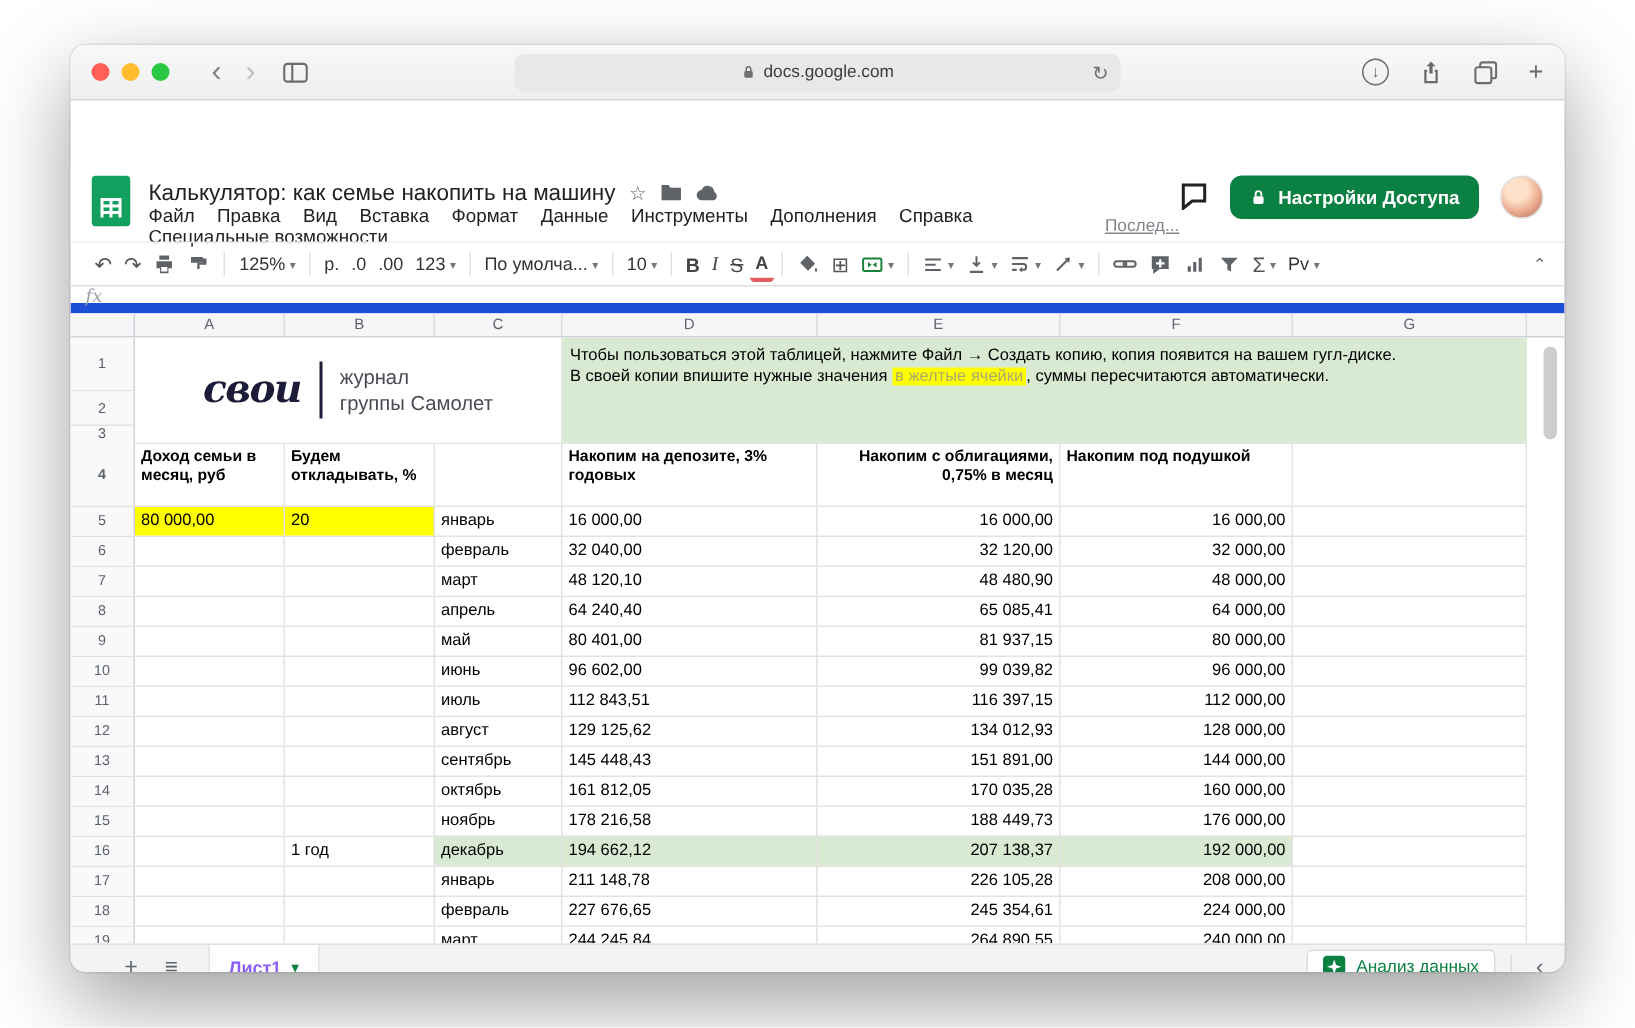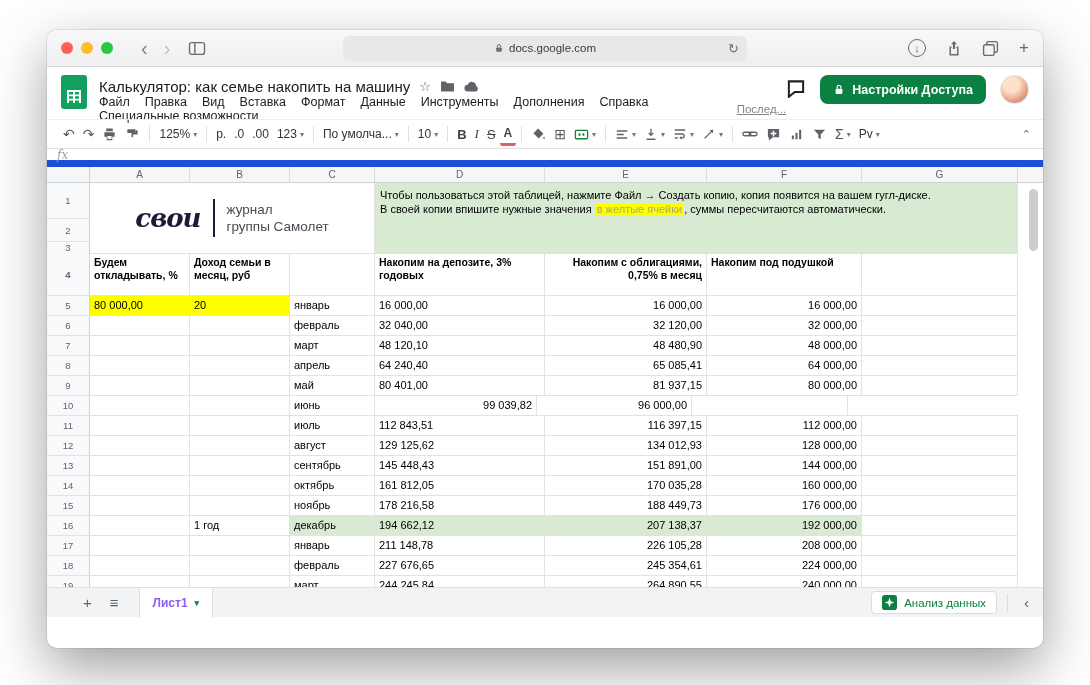--- a/index.html
+++ b/index.html
@@ -29,21 +29,21 @@
     position: absolute; left: 50%; transform: translateX(-50%); width: 404px; height: 25px;
     background: #e8e8e9; border-radius: 6px; display: flex; align-items: center;
     justify-content: center; gap: 5px; font-size: 11.5px; color: #3c3c3c;
   }
   .urlbar .refresh { position: absolute; right: 8px; color: #6f6f6f; font-size: 13px; }
   .sright { margin-left: auto; display: flex; gap: 20px; align-items: center; }
   .dl-ic { width: 18px; height: 18px; border: 1.4px solid #6c6c6c; border-radius: 50%;
     display: flex; align-items: center; justify-content: center; font-size: 11px; color: #6c6c6c; }
   .plus-ic { font-size: 17px; color: #6c6c6c; }
   
-  .shead { height: 52px; display: flex; padding: 6px 14px 0 14px; background: #fff; }
+  .shead { height: 52px; display: flex; padding: 6px 14px 0 14px; background: #fff; margin-top: 42px; }
   .slogo { margin-right: 12px; margin-top: 2px; }
   .shead-main { flex: 1; min-width: 0; }
   .trow { display: flex; align-items: center; height: 26px; gap: 9px; }
   .title { font-size: 15px; color: #202124; white-space: nowrap; }
   .tic { color: #5f6368; font-size: 13px; display: flex; align-items: center; }
   .mrow { display: flex; align-items: center; height: 20px; font-size: 12.5px; color: #202124; gap: 45px; }
   .menu-item { display: inline-block; margin-right: 15px; }
   .menu-more { color: #80868b; font-size: 11.5px; text-decoration: underline; margin-left: 6px; }
   .shead-right { display: flex; align-items: flex-start; gap: 14px; padding-top: 2px; }
   .comment-ic { margin-top: 4px; }
@@ -359,22 +359,22 @@
           </span>
         </div>
         <div class="banner-cell">
           <div>Чтобы пользоваться этой таблицей, нажмите Файл → Создать копию, копия появится на вашем гугл-диске.</div>
           <div><span>В своей копии впишите нужные значения </span><span class="b-mark">в желтые ячейки</span><span>, суммы пересчитаются автоматически.</span></div>
         </div>
       </div>
 
       <div class="hrow">
         <div class="gut">4</div>
+        <div class="cell c-a">Доход семьи в месяц, руб</div>
         <div class="cell c-b">Будем откладывать, %</div>
-        <div class="cell c-a">Доход семьи в месяц, руб</div>
         <div class="cell c-c"></div>
         <div class="cell c-d">Накопим на депозите, 3% годовых</div>
         <div class="cell c-e">Накопим с облигациями, 0,75% в месяц</div>
         <div class="cell c-f">Накопим под подушкой</div>
         <div class="cell c-g"></div>
       </div>
 
       <div id="grid-rows">
           <div class="drow">
             <div class="gut">5</div>
@@ -424,20 +424,21 @@
             <div class="cell c-d">80 401,00</div>
             <div class="cell c-e">81 937,15</div>
             <div class="cell c-f num">80 000,00</div>
             <div class="cell c-g"></div>
           </div>
           <div class="drow">
             <div class="gut">10</div>
             <div class="cell c-a"></div>
             <div class="cell c-b"></div>
             <div class="cell c-c">июнь</div>
+            <div class="cell c-d">96 602,00</div>
             <div class="cell c-e">99 039,82</div>
             <div class="cell c-f num">96 000,00</div>
             <div class="cell c-g"></div>
           </div>
           <div class="drow">
             <div class="gut">11</div>
             <div class="cell c-a"></div>
             <div class="cell c-b"></div>
             <div class="cell c-c">июль</div>
             <div class="cell c-d">112 843,51</div>

